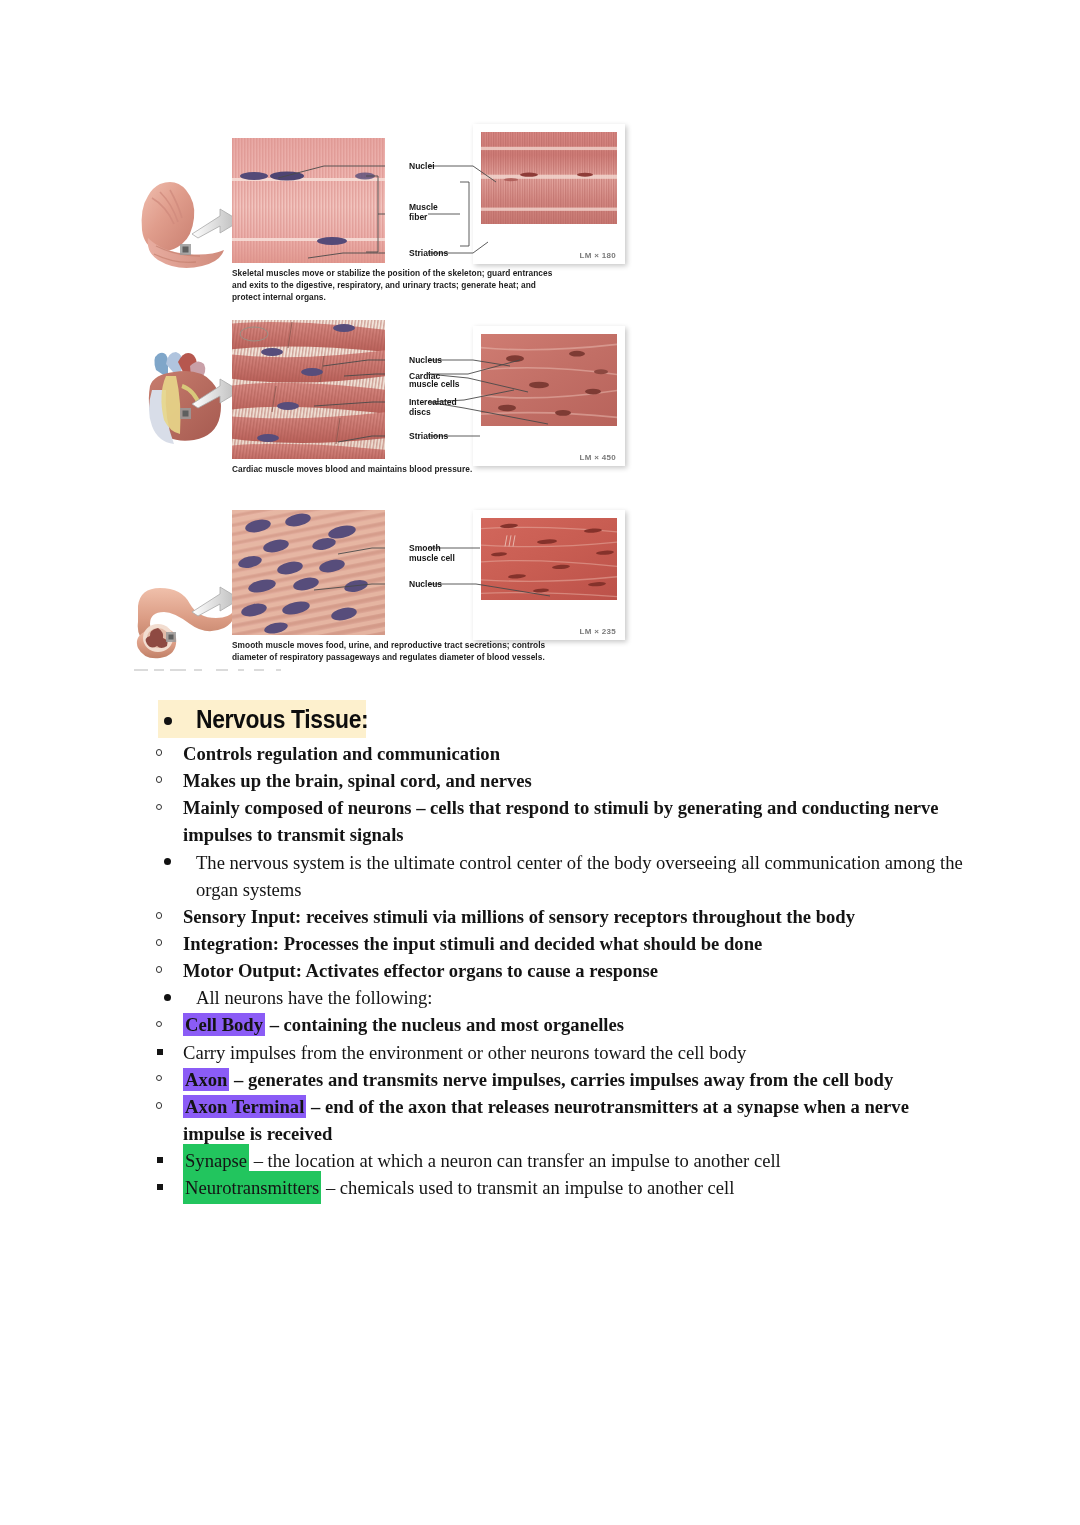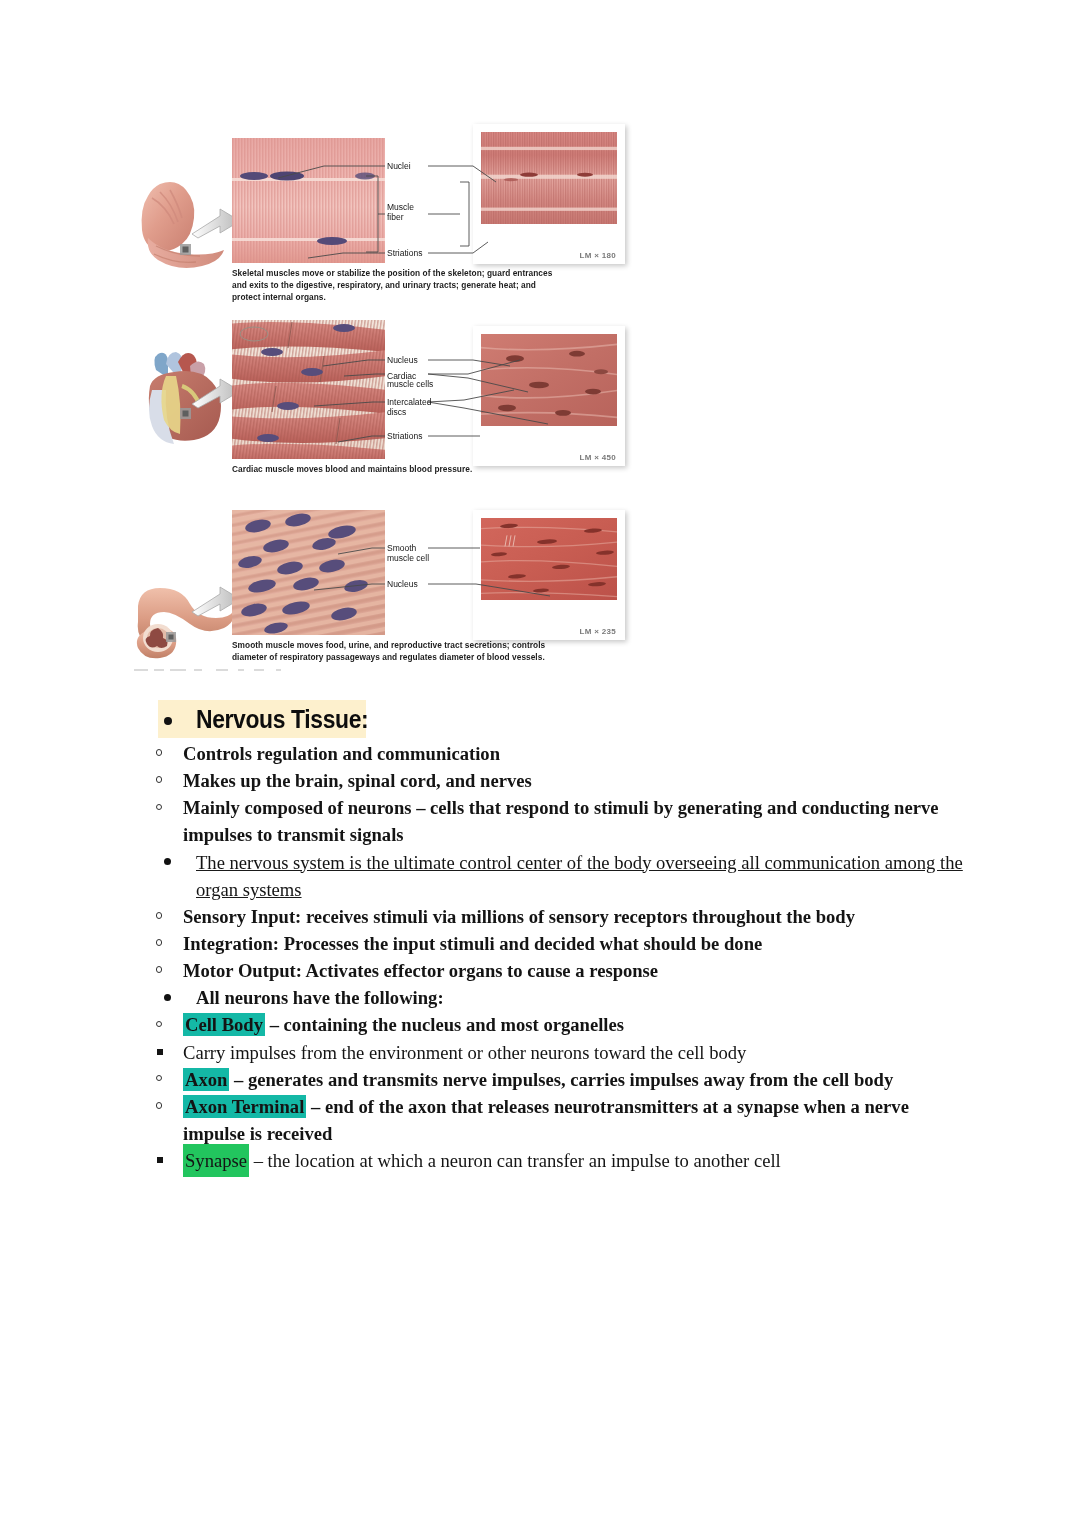--- a/index.html
+++ b/index.html
@@ -94,24 +94,25 @@
   .leaders {
     position: absolute;
     left: 0; top: 0;
     width: 512px; height: 100%;
     pointer-events: none;
   }
   .lead-label {
     position: absolute;
     font-family: "Liberation Sans", sans-serif;
     font-size: 8.5px;
-    font-weight: normal;
+    font-weight: bold;
     color: #161616;
     line-height: 1.18;
     white-space: nowrap;
+    margin-left: 22px;
   }
 
   .caption {
     position: absolute;
     font-family: Liberation Sans, sans-serif;
     font-size: 8.3px;
     font-weight: bold;
     color: #1d1d1d;
     line-height: 1.42;
     letter-spacing: 0.05px;
@@ -234,25 +235,25 @@
     font-size: 26px;
     letter-spacing: -0.4px;
     color: #0d0d0d;
     transform: scaleX(0.88);
     transform-origin: left center;
     display: inline-block;
     line-height: 38px;
   }
 
   
-  .hl-pink   { background: #14b8a6; padding: 1px 2px; }
+  .hl-pink   { background: #8b5cf6; padding: 1px 2px; }
   .hl-peach  { background: #22c55e; padding: 6px 2px; }
 
-  .sp-top-8  { margin-top: 6px; text-decoration: underline; }
-  .sp-top-4  { margin-top: 3px; font-weight: bold; }
+  .sp-top-8  { margin-top: 6px; }
+  .sp-top-4  { margin-top: 3px; }
 </style>
 </head>
 <body>
 
 <div class="page">
 
   <div class="figure">
 
     <div class="panel panel-1">
 
@@ -694,16 +695,20 @@
         <span class="bullet"></span>
         <span class="hl-pink">Axon Terminal</span><span> – end of the axon that releases neurotransmitters at a synapse when a nerve impulse is received</span>
       </li>
     </ul>
 
     <ul class="lvl l3">
       <li class="item">
         <span class="bullet"></span>
         <span class="hl-peach">Synapse</span><span> – the location at which a neuron can transfer an impulse to another cell</span>
       </li>
+      <li class="item">
+        <span class="bullet"></span>
+        <span class="hl-peach">Neurotransmitters</span><span> – chemicals used to transmit an impulse to another cell</span>
+      </li>
     </ul>
 
   </div>
 </div>
 
 </body></html>

